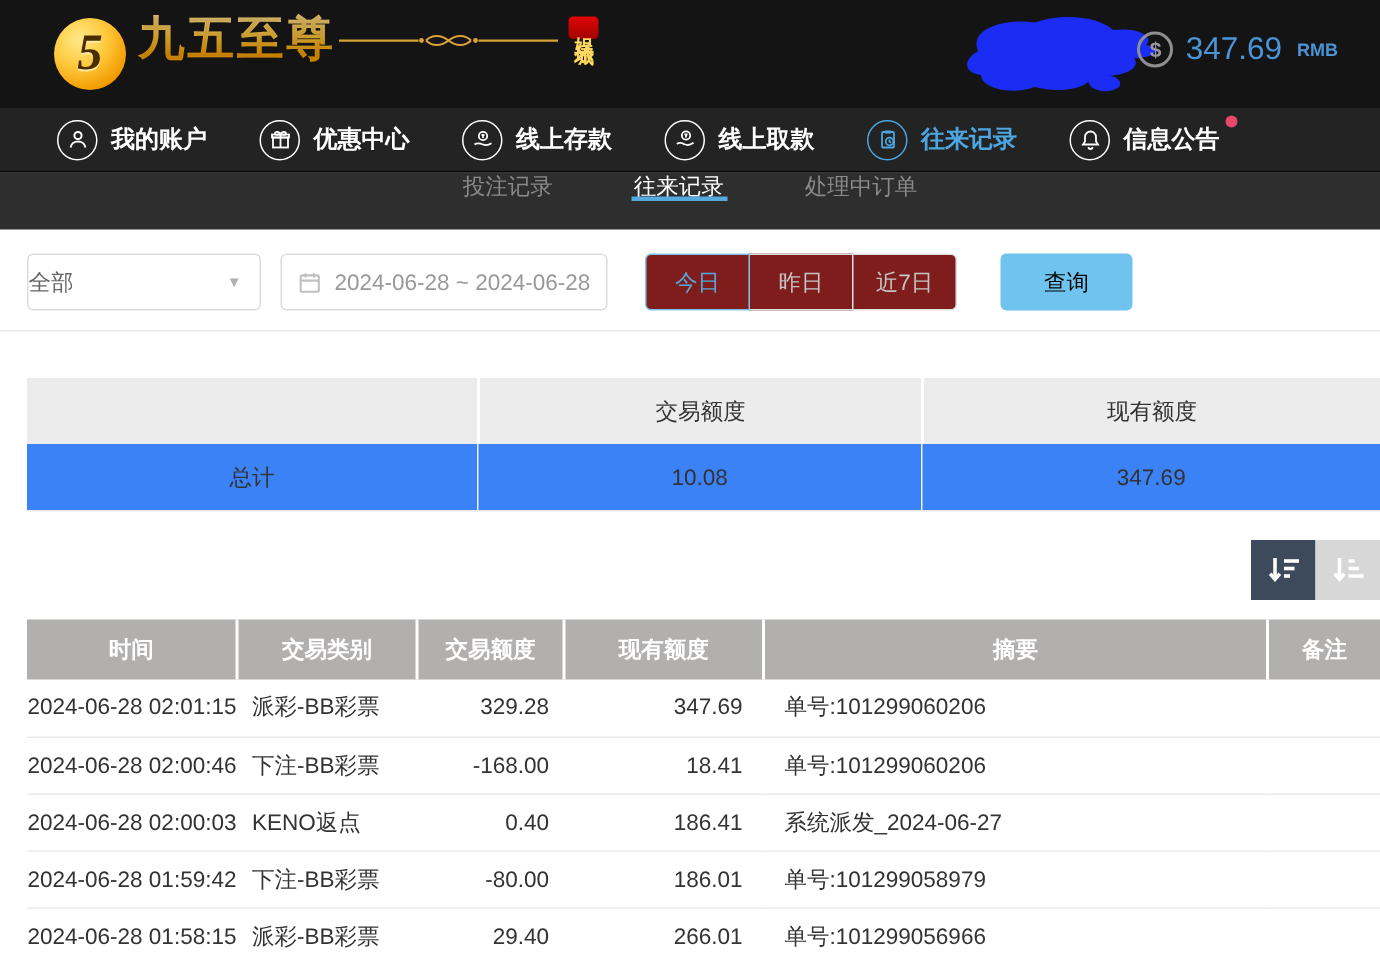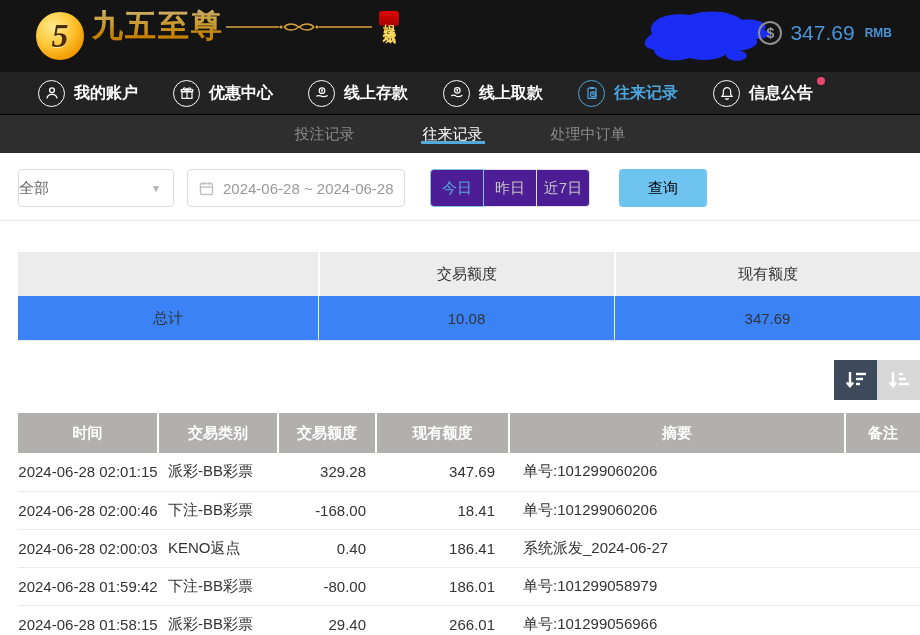--- a/index.html
+++ b/index.html
@@ -37,38 +37,38 @@
   .nav-item { display:flex; align-items:center; gap:9px; color:#fff; cursor:pointer; position:relative; }
   .nav-item.active { color:#4da6e0; }
   .nav-circle { width:27px; height:27px; border:1.5px solid currentColor; border-radius:50%;
     display:flex; align-items:center; justify-content:center; }
   .nav-label { font-size:16px; font-weight:bold; }
   .red-dot { position:absolute; top:-3px; right:-12px; width:8px; height:8px;
     border-radius:50%; background:#e8486e; }
 
   
   .tabbar { height:38px; background:#2e2e2e; display:flex; justify-content:center;
-    align-items:center; gap:64px; }
+    align-items:flex-start; gap:50px; }
   .tab { position:relative; display:flex; align-items:center; font-size:15px;
     color:#8a8a8a; cursor:pointer; padding:0 2px; }
   .tab.active { color:#ffffff; }
   .tab.active .tab-underline { position:absolute; left:50%; transform:translateX(-50%);
     bottom:0; width:64px; height:3px; background:#55aadd; }
 
   
   .filterbar { display:flex; align-items:center; padding:12px 0 0 18px; height:58px; }
   .select-box { position:relative; width:156px; height:38px; border:1px solid #dcdcdc;
     border-radius:4px; display:flex; align-items:center; padding:0 0;
     font-size:15px; color:#666; cursor:pointer; }
   .select-caret { position:absolute; right:12px; font-size:10px; color:#b0b0b0; }
   .date-box { margin-left:13px; width:218px; height:38px; border:1px solid #dcdcdc;
     border-radius:4px; display:flex; align-items:center; gap:8px; padding:0 10px;
     font-size:15px; color:#999; cursor:pointer; }
   .quick-group { display:flex; margin-left:25px; }
-  .quick-btn { width:54px; height:38px; border:1px solid #e0e0e0; background:#4c1d95;
+  .quick-btn { width:70px; height:38px; border:1px solid #e0e0e0; background:#7f1d1d;
     font-size:15px; color:#c4c4c4; display:flex; align-items:center; justify-content:center;
     cursor:pointer; margin-left:-1px; }
   .quick-btn:first-child { border-radius:4px 0 0 4px; margin-left:0; }
   .quick-btn:last-child { border-radius:0 4px 4px 0; }
   .quick-btn.active { border:1px solid #7ec3ed; color:#55aadd; position:relative; z-index:2; }
   .search-btn { margin-left:29px; width:88px; height:38px; background:#6fc3ef;
     border:none; border-radius:4px; color:#000000; font-size:15px; cursor:pointer; }
   .divider { margin-top:9px; border-bottom:1px solid #e8e8e8; }
 
   

